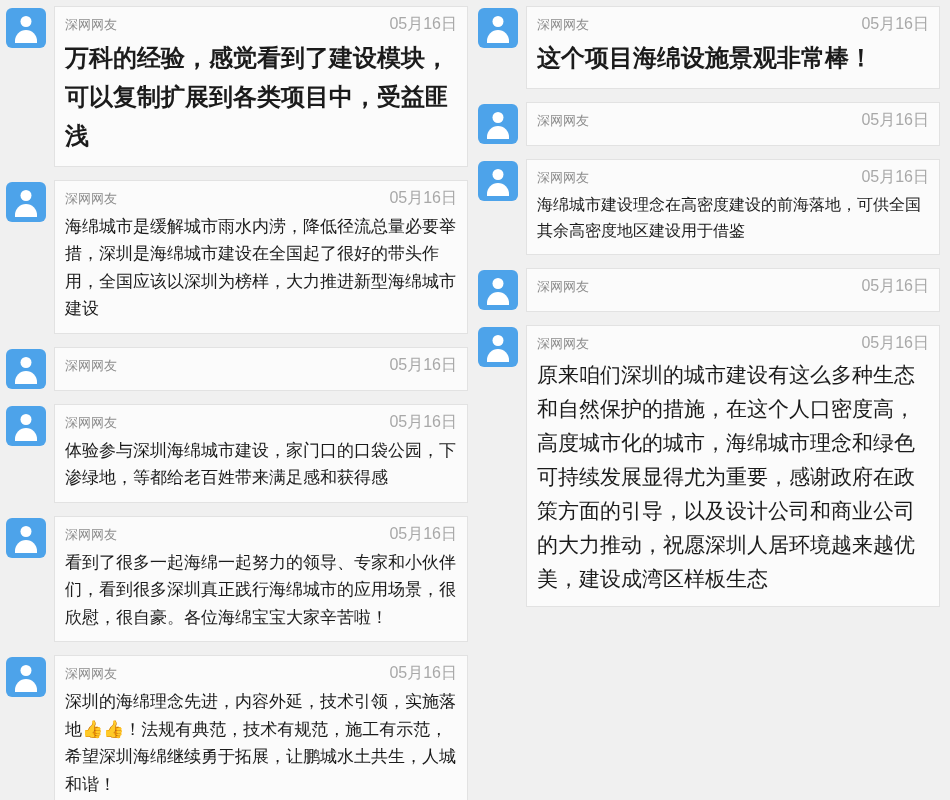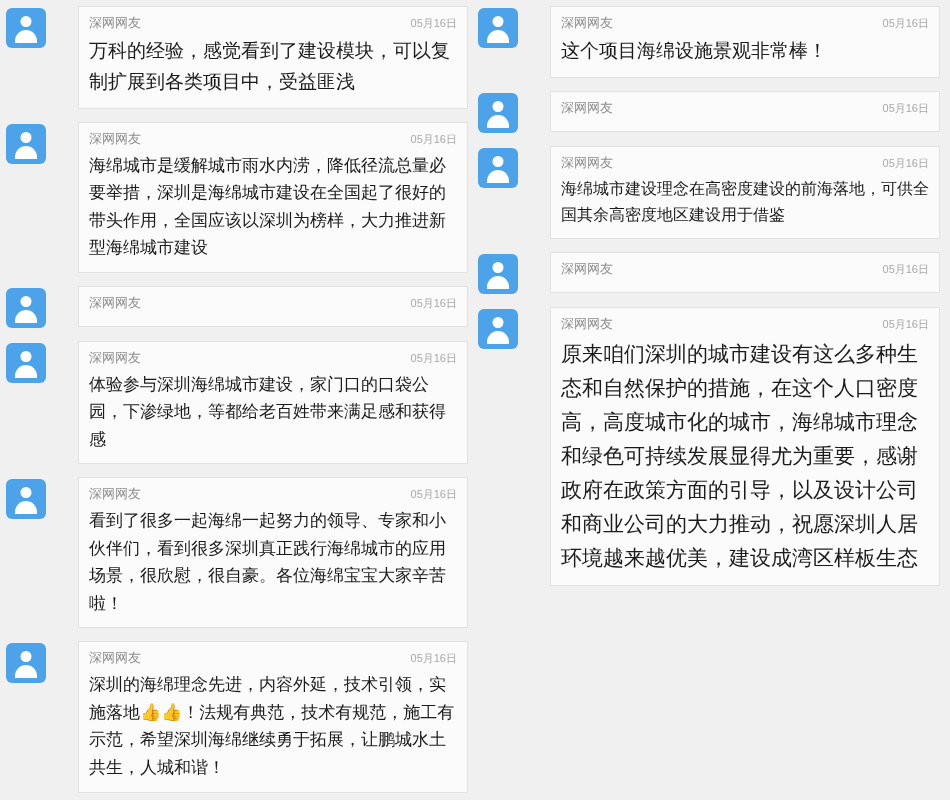--- a/index.html
+++ b/index.html
@@ -63,45 +63,44 @@
     border-radius: 11px 11px 0 0;
     background: #ffffff;
   }
   .bubble {
     flex: 1 1 auto;
     background: #fbfbfb;
     border: 1px solid #e2e2e2;
     box-sizing: border-box;
     padding: 7px 10px 10px 10px;
     min-width: 0;
-    margin-left: 24px;
   }
   .meta {
     display: flex;
     justify-content: space-between;
     align-items: baseline;
     margin-bottom: 4px;
   }
   .author {
     font-size: 13px;
     color: #8d8d8d;
   }
   .date {
-    font-size: 11px;
+    font-size: 16px;
     color: #a8a8a8;
   }
   .text {
     color: #1b1b1b;
     line-height: 1.62;
     word-break: break-all;
     white-space: pre-wrap;
   }
   .size-s .text { font-size: 16px; }
   .size-m .text { font-size: 17px; }
-  .size-l .text { font-size: 19px; }
+  .size-l .text { font-size: 24px; font-weight: bold; }
   .size-xl .text { font-size: 21px; }
 </style>
 </head>
 <body>
 
 <div class="board">
   <div class="column">
 
     <div class="comment size-l">
       <div class="avatar">

